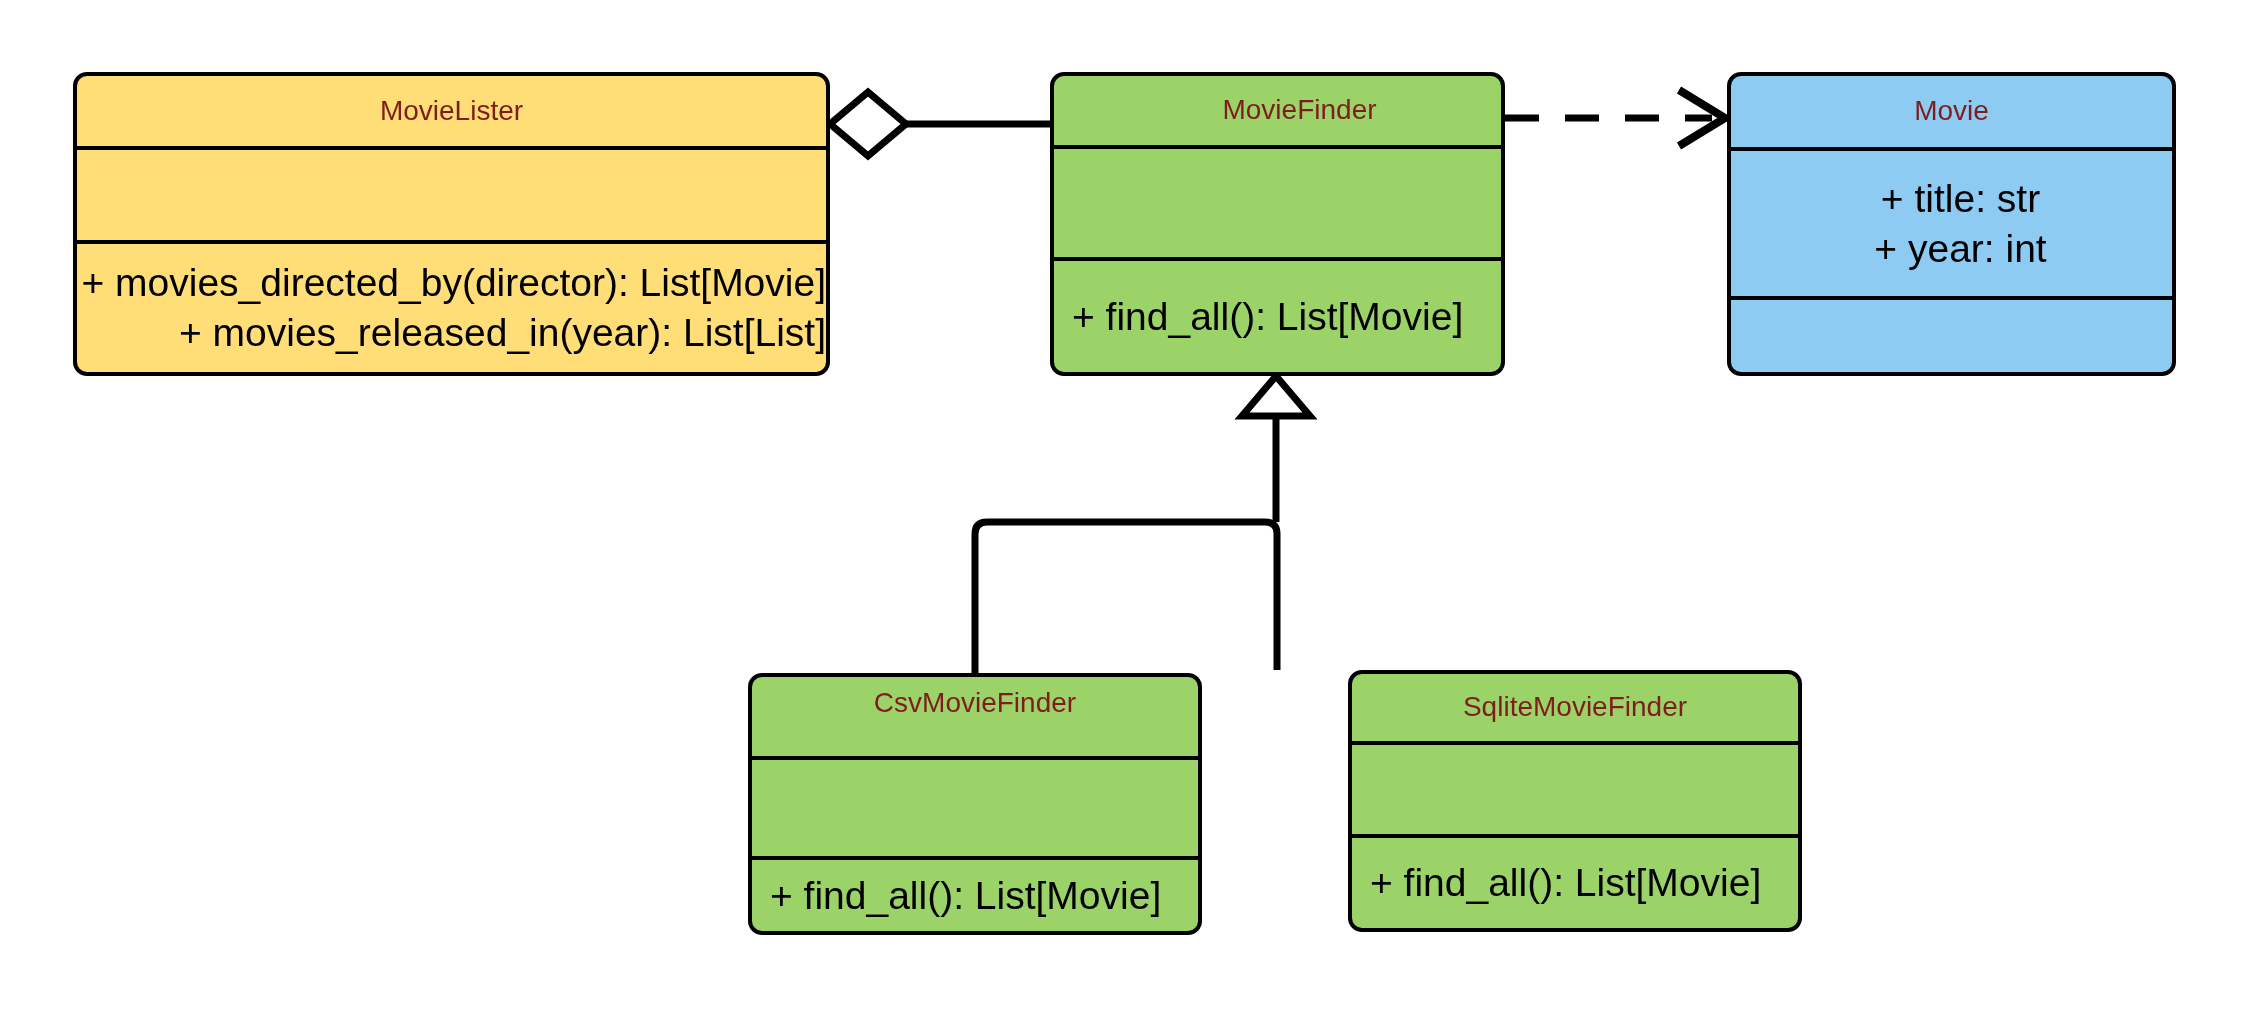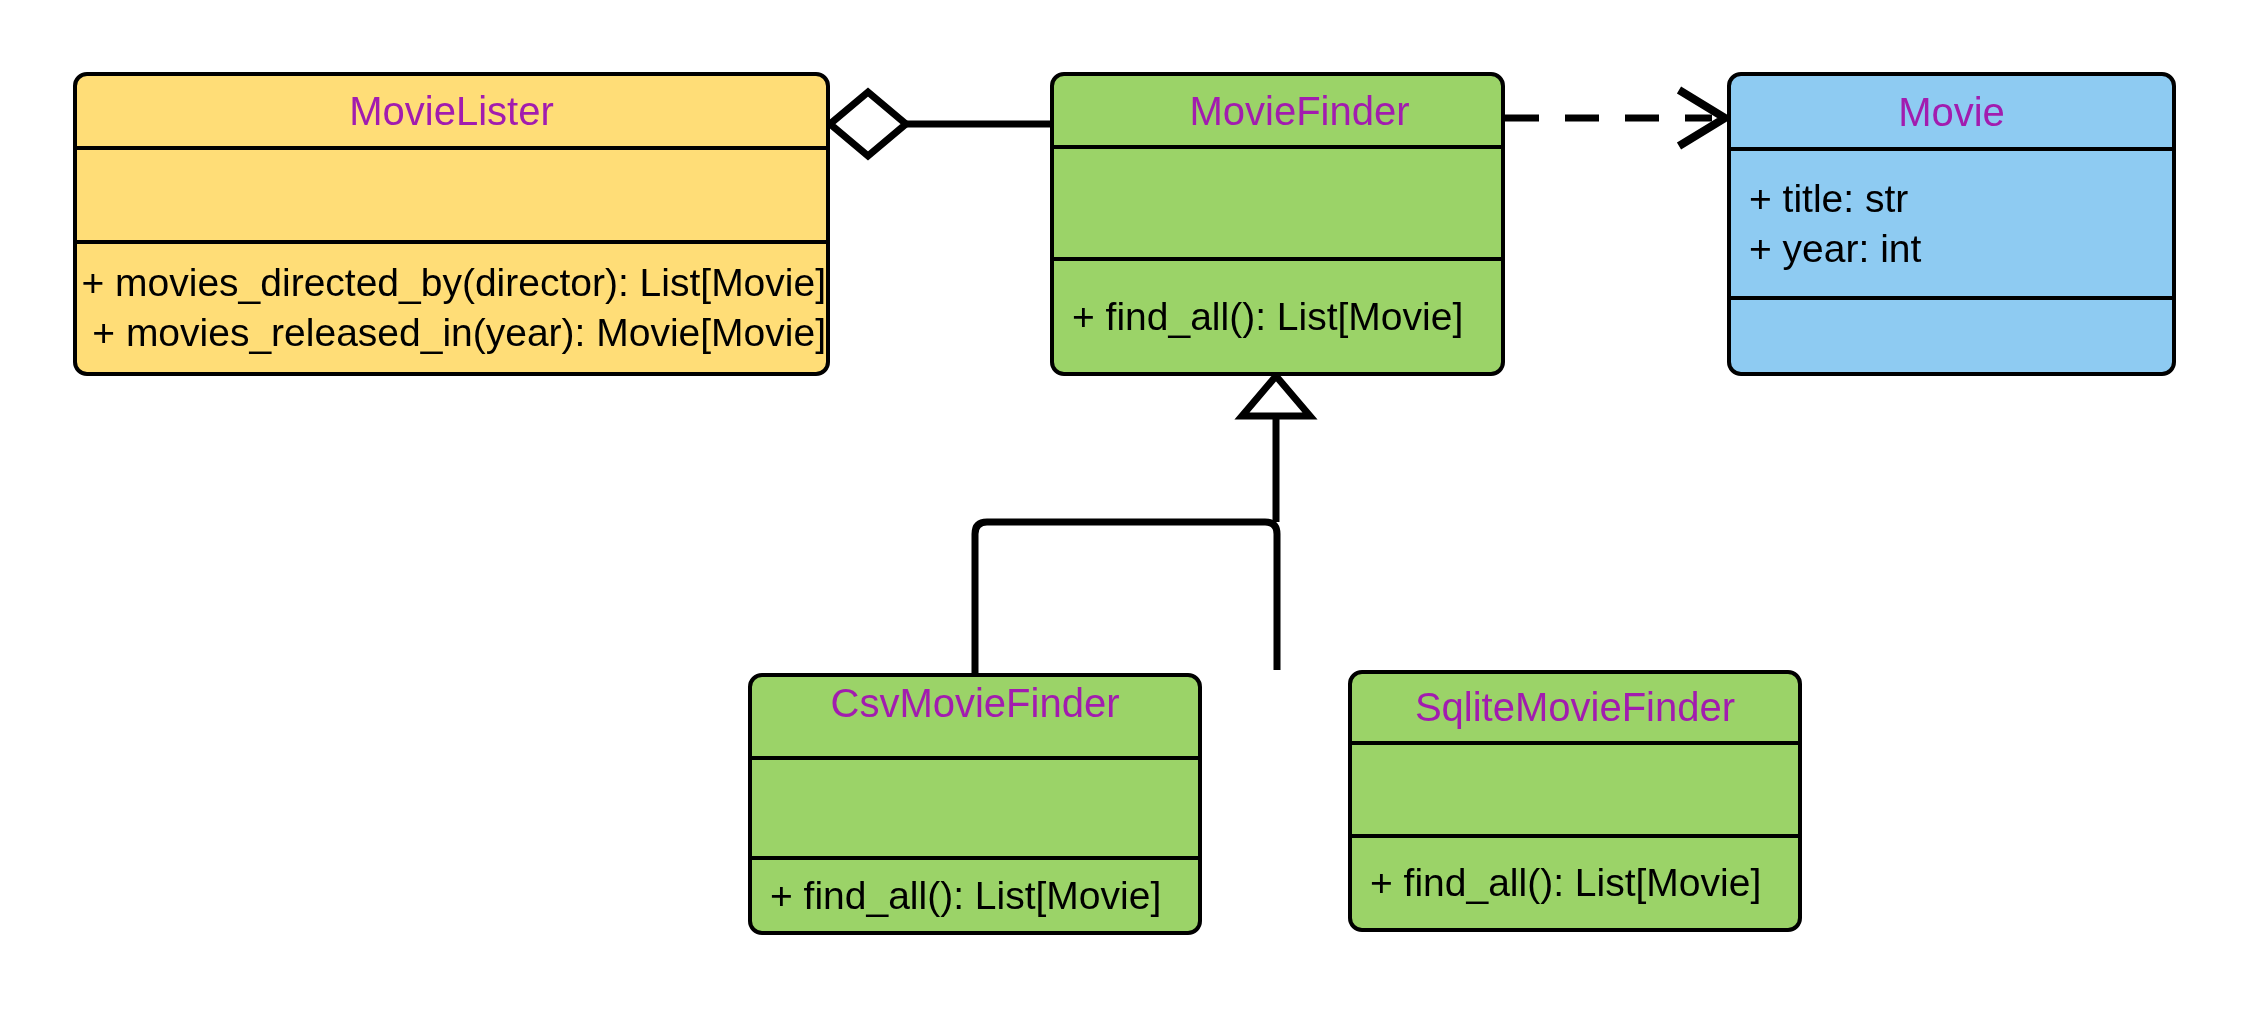--- a/index.html
+++ b/index.html
@@ -41,22 +41,22 @@
     justify-content: center;
   }
   .compartment.name-comp {
     align-items: center;
     justify-content: center;
   }
   .compartment.divided {
     border-top: 4px solid #000000;
   }
   .class-name {
-    font-size: 40px;
-    color: #a21caf;
+    font-size: 28px;
+    color: #7f1d1d;
     line-height: 1.1;
     white-space: nowrap;
   }
   .member {
     font-size: 39px;
     color: #000000;
     line-height: 1.28;
     padding-left: 18px;
     white-space: nowrap;
   }
@@ -90,35 +90,35 @@
     </g>
   </svg>
 
   <div class="uml-class" style="left:73px; top:72px; width:757px; height:304px; background:#ffdd77;">
     <div class="compartment name-comp" style="height:71px;">
       <span class="class-name">MovieLister</span>
     </div>
     <div class="compartment divided" style="height:95px;"></div>
     <div class="compartment divided members-list" style="height:134px;align-items:flex-end;">
       <div class="member">+ movies_directed_by(director): List[Movie]</div>
-      <div class="member">+ movies_released_in(year): Movie[Movie]</div>
+      <div class="member">+ movies_released_in(year): List[List]</div>
     </div>
   </div>
 
   <div class="uml-class" style="left:1050px; top:72px; width:455px; height:304px; background:#9bd368;">
     <div class="compartment name-comp" style="height:71px;padding-left:44px;">
       <span class="class-name">MovieFinder</span>
     </div>
     <div class="compartment divided" style="height:115px;"></div>
     <div class="compartment divided members-list" style="height:118px;">
       <div class="member">+ find_all(): List[Movie]</div>
     </div>
   </div>
 
-  <div class="uml-class" style="left:1727px; top:72px; width:449px; height:304px; background:#8ecbf2;">
+  <div class="uml-class" style="left:1727px; top:72px; width:449px; height:304px; background:#8ecbf2;text-align:center;">
     <div class="compartment name-comp" style="height:73px;">
       <span class="class-name">Movie</span>
     </div>
     <div class="compartment divided members-list" style="height:153px;">
       <div class="member">+ title: str</div>
       <div class="member">+ year: int</div>
     </div>
     <div class="compartment divided" style="height:78px;"></div>
   </div>
 

